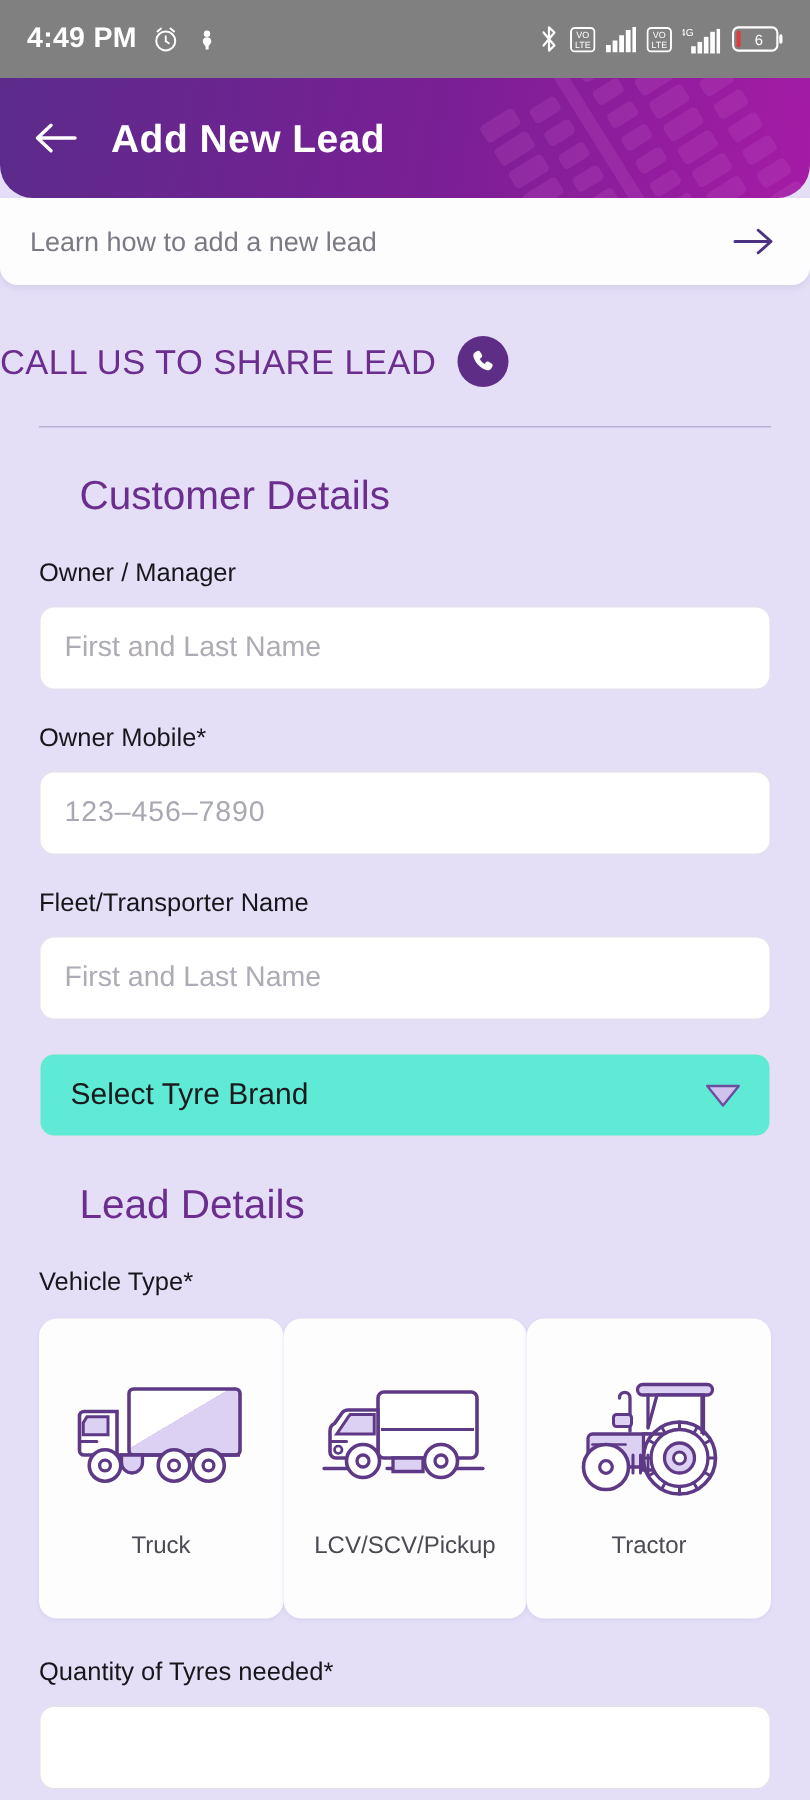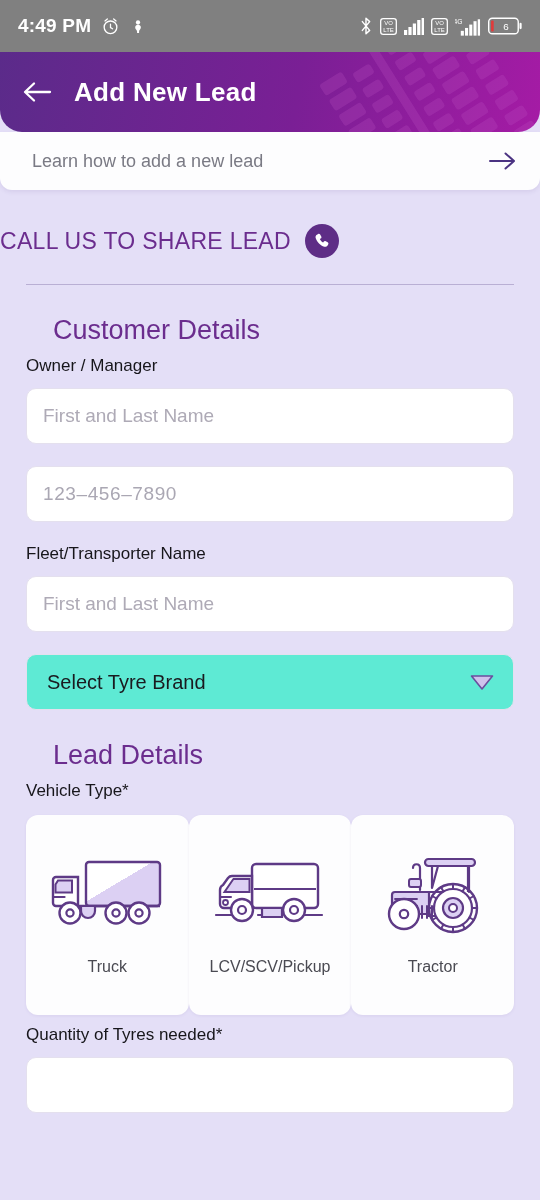--- a/index.html
+++ b/index.html
@@ -38,21 +38,21 @@
     color:#fff;font-size:26px;font-weight:bold;letter-spacing:.3px;
     position:relative;z-index:2;
   }
   .backbtn{position:relative;z-index:2;display:flex;align-items:center;}
 
   
   .learncard{
     width:540px;height:58px;background:#FDFDFE;
     border-bottom-left-radius:12px;border-bottom-right-radius:12px;
     display:flex;align-items:center;justify-content:space-between;
-    padding:0 24px 0 32px;
+    padding:0 24px 0 20px;
     box-shadow:0 2px 4px rgba(90,60,140,.10);
   }
   .learncard-text{font-size:18px;color:#7A7A84;}
 
   
   .callrow{
     display:flex;align-items:center;justify-content:flex-start;gap:14px;
     margin-top:34px;
   }
   .call-label{
@@ -98,21 +98,21 @@
     flex:1;height:200px;background:#FDFDFE;border-radius:12px;
     display:flex;flex-direction:column;align-items:center;
     justify-content:flex-start;padding-top:30px;
     box-shadow:0 1px 3px rgba(90,60,140,.08);
   }
   .vcard-icon{height:95px;display:flex;align-items:center;justify-content:center;}
   .vcard-label{
     font-size:16px;color:#4A4A52;margin-top:18px;text-align:center;
   }
   .mt22{margin-top:22px;}
-  .mt26{margin-top:10px;}
+  .mt26{margin-top:26px;}
   .mt30{margin-top:30px;}
 </style>
 </head>
 <body>
 
 <div class="statusbar">
   <div class="sb-left">
     <span class="sb-time">4:49 PM</span>
 
     <svg class="ico" width="19" height="19" viewBox="0 0 24 24">
@@ -261,20 +261,21 @@
 <div class="divider"></div>
 
 <div class="section-title mt30">Customer Details</div>
 
 <div class="mt26">
   <div class="field-label">Owner / Manager</div>
   <div class="input">First and Last Name</div>
 </div>
 
 <div class="mt22">
+  <div class="field-label">Owner Mobile*</div>
   <div class="input phone">123–456–7890</div>
 </div>
 
 <div class="mt22">
   <div class="field-label">Fleet/Transporter Name</div>
   <div class="input">First and Last Name</div>
 </div>
 
 <div class="mt22">
   <div class="select">

